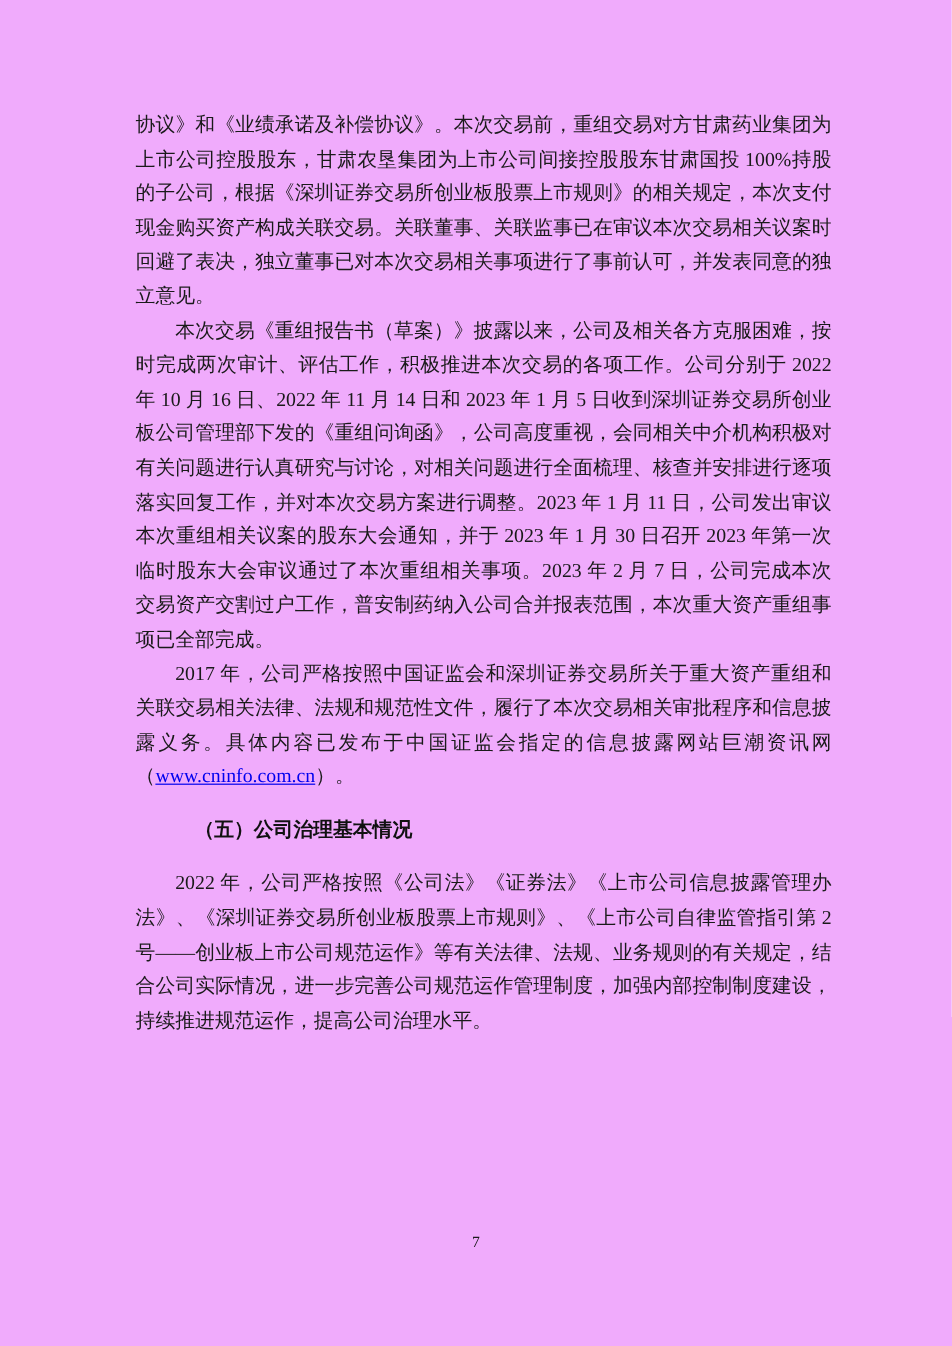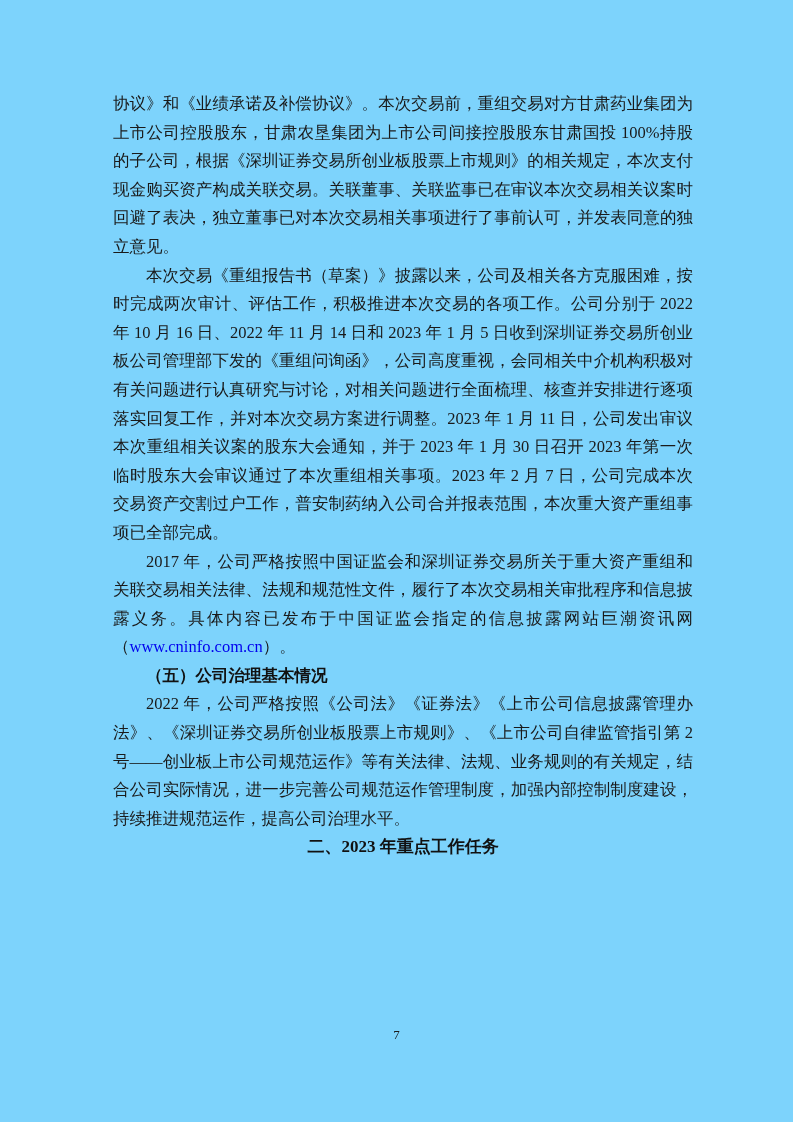--- a/index.html
+++ b/index.html
@@ -12,21 +12,21 @@
     height: 1122px;
     position: relative;
     font-family: "Liberation Serif", "DejaVu Serif", serif;
     overflow: hidden;
   }
   .page {
     position: absolute;
     left: 0; top: 0;
     width: 793px;
     height: 1122px;
-    background: #7dd3fc;
+    background: #f0abfc;
   }
   .content {
     position: absolute;
     left: 113px;
     top: 90px;
     width: 580px;
     color: #1a1a1a;
     font-size: 16.5px;
     line-height: 28.6px;
     text-align: justify;
@@ -34,40 +34,41 @@
   }
   .content p {
     margin: 0;
     padding: 0;
     text-indent: 2em;
   }
   .content p.continuation {
     text-indent: 0;
   }
   .section-heading {
-    margin: 0;
+    margin: 16px;
     padding: 0;
     text-indent: 2em;
     font-weight: bold;
     font-size: 16.5px;
     line-height: 28.6px;
     color: #111111;
   }
   .major-heading {
     margin: 0;
     padding: 0;
     text-indent: 0;
     font-weight: bold;
     font-size: 17px;
     line-height: 28.6px;
     text-align: center;
     color: #111111;
   }
   a.doc-link {
     color: #0000ee;
+    text-decoration: underline;
     cursor: pointer;
   }
   .page-footer {
     position: absolute;
     left: 0;
     top: 1026px;
     width: 793px;
     text-align: center;
     font-size: 13px;
     line-height: 18px;
@@ -85,19 +86,18 @@
 
     <p>本次交易《重组报告书（草案）》披露以来，公司及相关各方克服困难，按时完成两次审计、评估工作，积极推进本次交易的各项工作。公司分别于 2022 年 10 月 16 日、2022 年 11 月 14 日和 2023 年 1 月 5 日收到深圳证券交易所创业板公司管理部下发的《重组问询函》，公司高度重视，会同相关中介机构积极对有关问题进行认真研究与讨论，对相关问题进行全面梳理、核查并安排进行逐项落实回复工作，并对本次交易方案进行调整。2023 年 1 月 11 日，公司发出审议本次重组相关议案的股东大会通知，并于 2023 年 1 月 30 日召开 2023 年第一次临时股东大会审议通过了本次重组相关事项。2023 年 2 月 7 日，公司完成本次交易资产交割过户工作，普安制药纳入公司合并报表范围，本次重大资产重组事项已全部完成。</p>
 
     <p><span>2017 年，公司严格按照中国证监会和深圳证券交易所关于重大资产重组和关联交易相关法律、法规和规范性文件，履行了本次交易相关审批程序和信息披露义务。具体内容已发布于中国证监会指定的信息披露网站巨潮资讯网（</span><a class="doc-link">www.cninfo.com.cn</a><span>）。</span></p>
 
     <div class="section-heading">（五）公司治理基本情况</div>
 
     <p>2022 年，公司严格按照《公司法》《证券法》《上市公司信息披露管理办法》、《深圳证券交易所创业板股票上市规则》、《上市公司自律监管指引第 2 号——创业板上市公司规范运作》等有关法律、法规、业务规则的有关规定，结合公司实际情况，进一步完善公司规范运作管理制度，加强内部控制制度建设，持续推进规范运作，提高公司治理水平。</p>
 
 
-    <div class="major-heading">二、2023 年重点工作任务</div>
 
   </div>
 
   <div class="page-footer">7</div>
 
 </div>
 
 </body></html>

